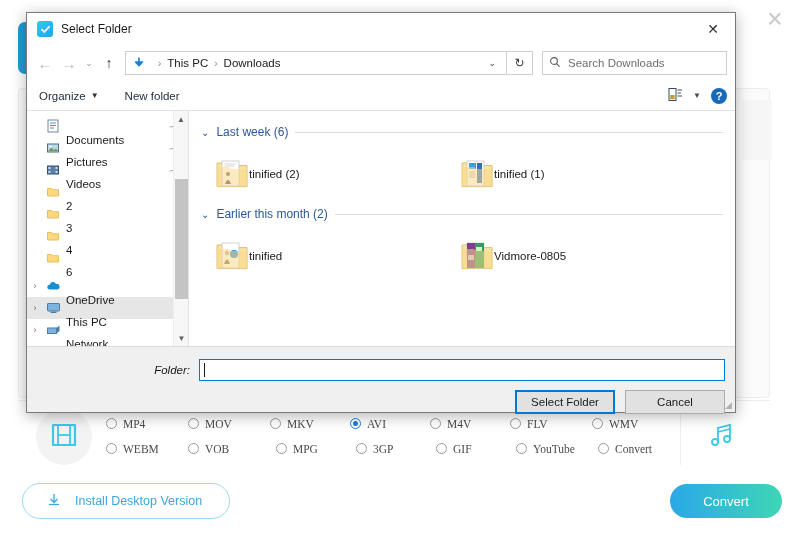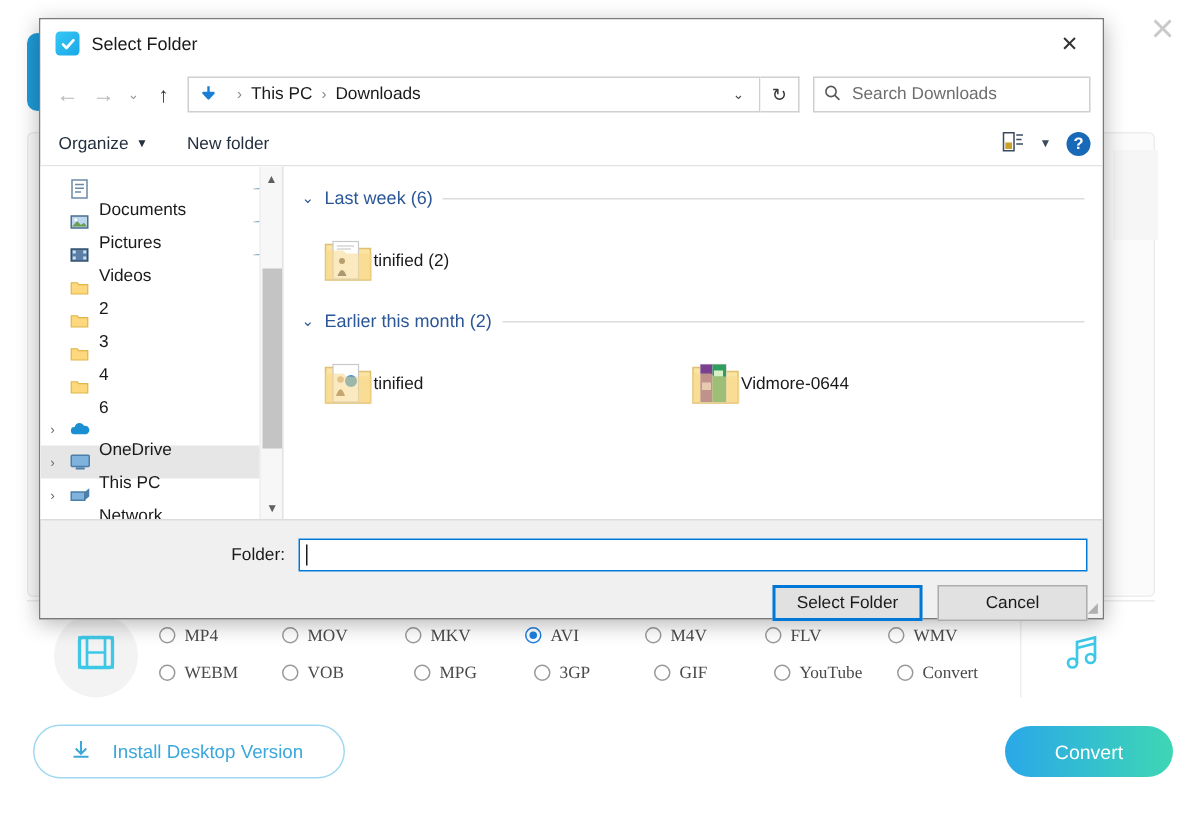--- a/index.html
+++ b/index.html
@@ -198,21 +198,21 @@
   .item {
     width: 245px; height: 58px; display: flex; align-items: center; 
     padding-left: 14px;
   }
   .item-label { font-size: 11.5px; color: #1a1a1a; }
 
   .dlg-foot {
     height: 66px; background: #f0f0f0; border-top: 1px solid #dcdcdc;
     position: relative;
   }
-  .fld-row { display: flex; align-items: center; padding: 12px 10px 0 10px; }
+  .fld-row { display: flex; align-items: center; padding: 12px 10px 0 10px; font-style: italic; }
   .fld-lab { width: 162px; text-align: right; padding-right: 9px; font-size: 11.5px; color: #1a1a1a; }
   .fld-in {
     flex: 1; height: 22px; background: #fff;
     border: 1px solid #0078d7;
     display: flex; align-items: center; padding: 0 4px;
     font-size: 11.5px; color: #1a1a1a;
   }
   .caret { width: 1px; height: 14px; background: #1a1a1a; }
   .btn-row { display: flex; justify-content: flex-end; gap: 10px; padding: 9px 10px 0 0; }
   .btn {
@@ -534,20 +534,33 @@
                 <rect x="7" y="3" width="17" height="25" fill="#ffffff" stroke="#c9c9c9" stroke-width="0.8"></rect>
                 <line x1="9.5" y1="6" x2="21" y2="6" stroke="#d6d6d6"></line>
                 <line x1="9.5" y1="8" x2="19" y2="8" stroke="#d6d6d6"></line>
                 <circle cx="13" cy="16" r="2" fill="#6b5a4a"></circle>
                 <path d="M10 26 q3 -8 6 0 Z" fill="#4a4a58"></path>
                 <path d="M2 9 h12 l2 2 h17 v17.5 h-31 Z" fill="#f8d98a" opacity="0.55"></path>
               </svg>
             </span>
             <span class="item-label">tinified (2)</span>
           </div>
+          <div class="item">
+            <span class="folder">
+              <svg width="34" height="32" viewBox="0 0 34 32">
+                <path d="M2 5 h11 l2 2.6 h17 v21 h-30 Z" fill="#fbe3a0" stroke="#dfc071" stroke-width="1"></path>
+                <rect x="7" y="3" width="17" height="25" fill="#ffffff" stroke="#c9c9c9" stroke-width="0.8"></rect>
+                <rect x="9" y="5" width="7" height="6" fill="#3a9fd8"></rect>
+                <rect x="17" y="5" width="5" height="20" fill="#2f6fb5"></rect>
+                <rect x="9" y="13" width="6" height="7" fill="#dadada"></rect>
+                <path d="M2 9 h12 l2 2 h17 v17.5 h-31 Z" fill="#f8d98a" opacity="0.55"></path>
+              </svg>
+            </span>
+            <span class="item-label">tinified (1)</span>
+          </div>
         </div>
 
         <div class="grp">
           <span class="grp-car">⌄</span>
           <span class="grp-text">Earlier this month (2)</span>
           <span class="grp-line"></span>
         </div>
         <div class="row">
           <div class="item">
             <span class="folder">
@@ -567,21 +580,21 @@
               <svg width="34" height="32" viewBox="0 0 34 32">
                 <path d="M2 5 h11 l2 2.6 h17 v21 h-30 Z" fill="#fbe3a0" stroke="#dfc071" stroke-width="1"></path>
                 <rect x="7" y="3" width="17" height="25" fill="#ffffff" stroke="#c9c9c9" stroke-width="0.8"></rect>
                 <rect x="7" y="3" width="8" height="25" fill="#7b3f8f"></rect>
                 <rect x="15" y="3" width="9" height="25" fill="#2f9e5e"></rect>
                 <rect x="16" y="7" width="6" height="4" fill="#d8f0c8"></rect>
                 <rect x="8" y="15" width="6" height="5" fill="#d6b8e0"></rect>
                 <path d="M2 9 h12 l2 2 h17 v17.5 h-31 Z" fill="#f8d98a" opacity="0.55"></path>
               </svg>
             </span>
-            <span class="item-label">Vidmore-0644</span>
+            <span class="item-label">Vidmore-0805</span>
           </div>
         </div>
       </div>
     </div>
 
     <div class="dlg-foot">
       <div class="fld-row">
         <span class="fld-lab">Folder:</span>
         <span class="fld-in">
           <span></span>

